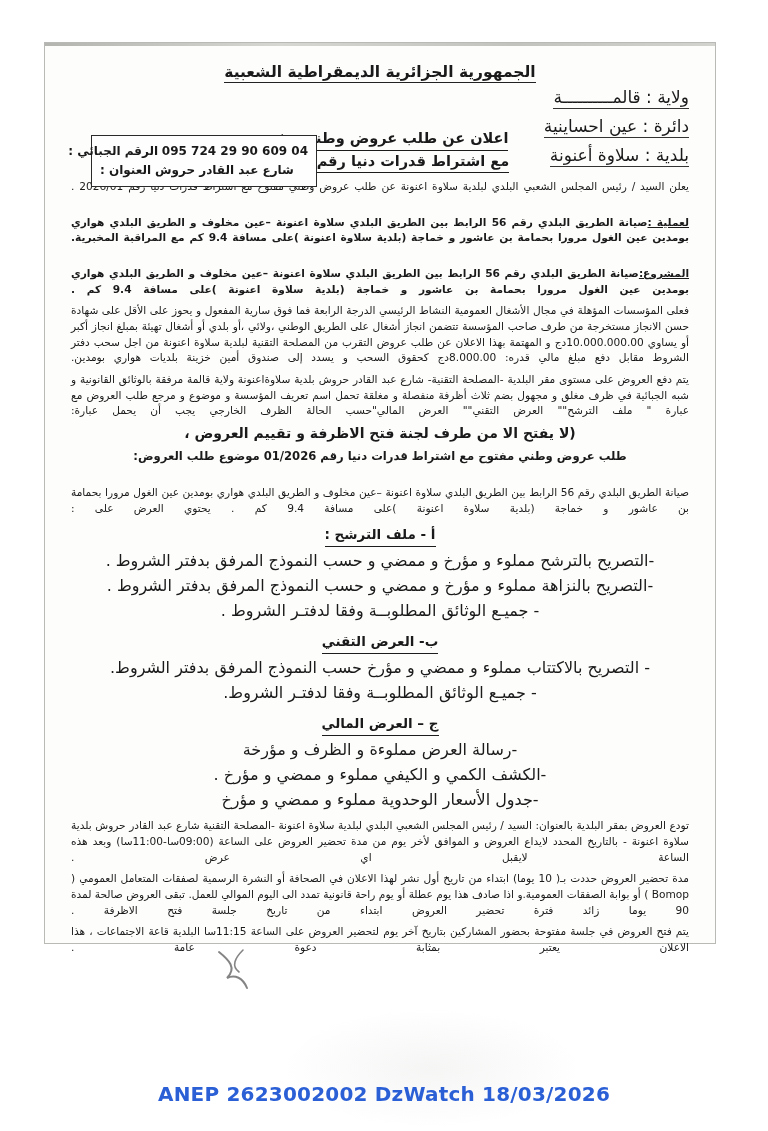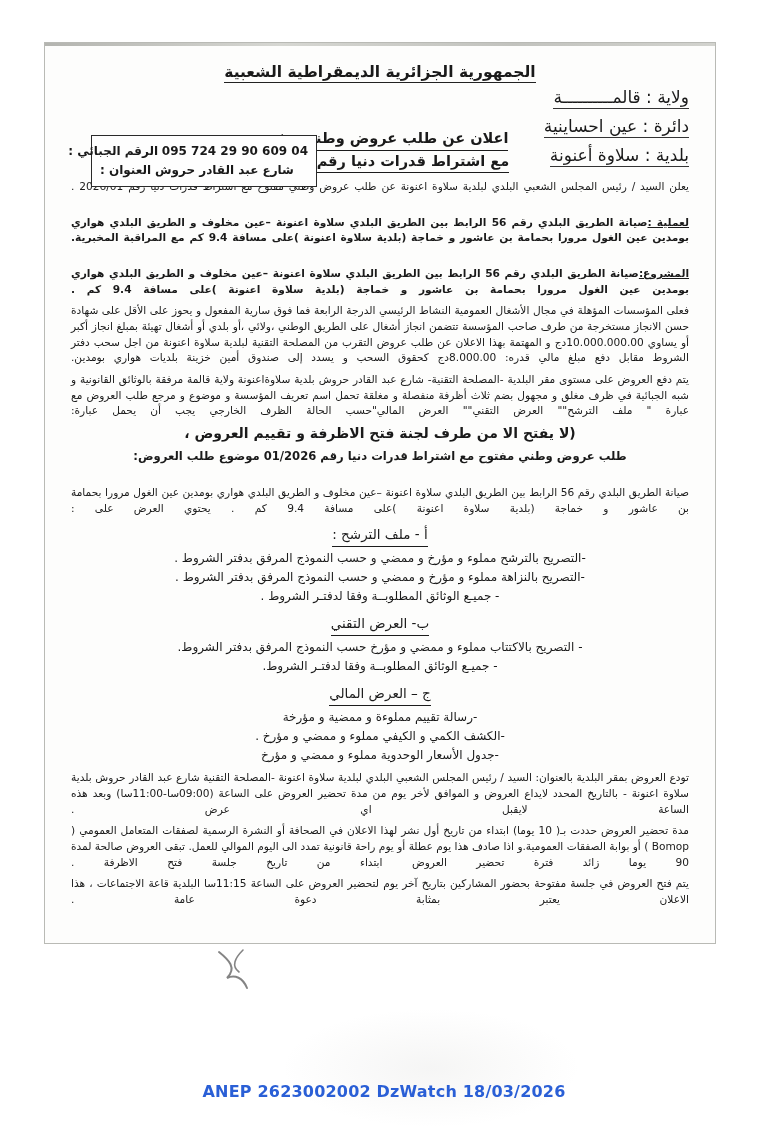--- a/index.html
+++ b/index.html
@@ -142,44 +142,44 @@
     text-align: center;
     font-weight: bold;
     margin-top: 4px;
   }
   .center-line.lg { font-size: 11.6px; }
 
   
   .sec-head {
     text-align: center;
     font-size: 13.5px;
-    font-weight: normal;
+    font-weight: bold;
     margin-top: 9px;
     margin-bottom: 2px;
   }
   .sec-head span {
     border-bottom: 1.6px solid #1c1c1c;
     padding-bottom: 1px;
     display: inline-block;
   }
   .bullet {
-    font-size: 12px;
+    font-size: 16px;
     text-align: center;
     margin-top: 1px;
     line-height: 1.5;
   }
 
   
   #anep-footer {
     position: absolute;
     left: 0;
     top: 1082px;
     width: 768px;
     text-align: center;
-    font-size: 16px;
+    font-size: 20px;
     font-weight: bold;
     color: #2a5fd6;
     letter-spacing: .2px;
     direction: ltr;
   }
 
   
   #pen-mark {
     position: absolute;
     left: 168px;
@@ -270,21 +270,21 @@
 
     <div class="sec-head ar">
       <span>ب- العرض التقني</span>
     </div>
     <div class="bullet ar">- التصريح بالاكتتاب مملوء و ممضي و مؤرخ حسب النموذج المرفق بدفتر الشروط.</div>
     <div class="bullet ar">- جميـع الوثائق المطلوبــة وفقا لدفتـر الشروط.</div>
 
     <div class="sec-head ar">
       <span>ج – العرض المالي</span>
     </div>
-    <div class="bullet ar">-رسالة تقييم مملوءة و ممضية و مؤرخة</div>
+    <div class="bullet ar">-رسالة العرض مملوءة و الظرف و مؤرخة</div>
     <div class="bullet ar">-الكشف الكمي و الكيفي مملوء و ممضي و مؤرخ .</div>
     <div class="bullet ar">-جدول الأسعار الوحدوية مملوء و ممضي و مؤرخ</div>
 
     <div class="para ar j-both">تودع العروض بمقر البلدية بالعنوان: السيد / رئيس المجلس الشعبي البلدي لبلدية سلاوة اعنونة -المصلحة التقنية شارع عبد القادر حروش بلدية سلاوة اعنونة  - بالتاريخ المحدد لايداع العروض و الموافق لأخر يوم من مدة تحضير العروض على الساعة (09:00سا-11:00سا) وبعد هذه الساعة لايقبل اي عرض .</div>
 
     <div class="para ar j-both">مدة تحضير العروض حددت بـ( 10  يوما) ابتداء من تاريخ أول نشر لهذا الاعلان في الصحافة أو النشرة الرسمية لصفقات المتعامل العمومي  ( Bomop ) أو بوابة الصفقات العمومية.و اذا صادف هذا يوم عطلة أو يوم راحة قانونية تمدد الى اليوم الموالي للعمل. تبقى العروض صالحة لمدة 90 يوما زائد فترة تحضير العروض ابتداء من تاريخ جلسة فتح الاظرفة .</div>
 
     <div class="para ar j-both">يتم فتح العروض  في جلسة مفتوحة بحضور المشاركين بتاريخ آخر يوم لتحضير العروض على الساعة 11:15سا البلدية قاعة الاجتماعات ، هذا الاعلان يعتبر بمثابة دعوة عامة .</div>
 
   </div>

